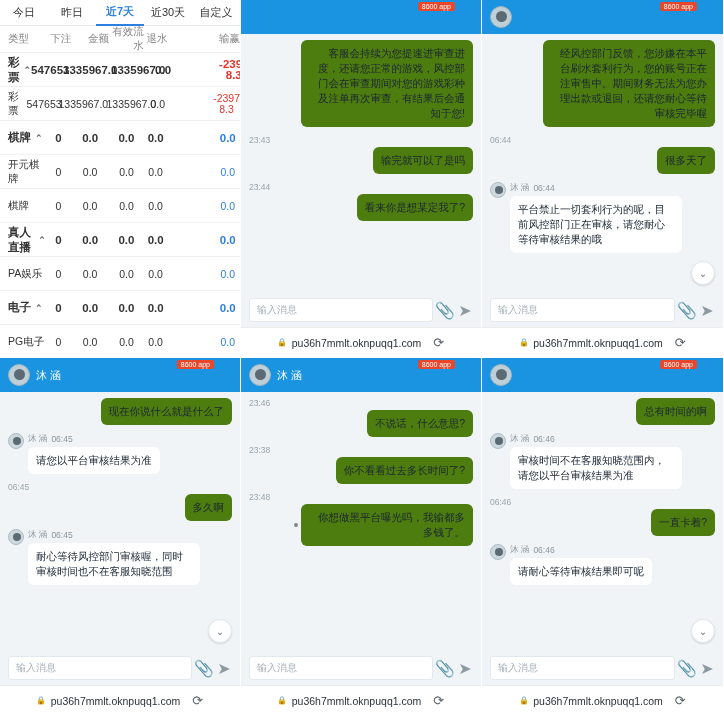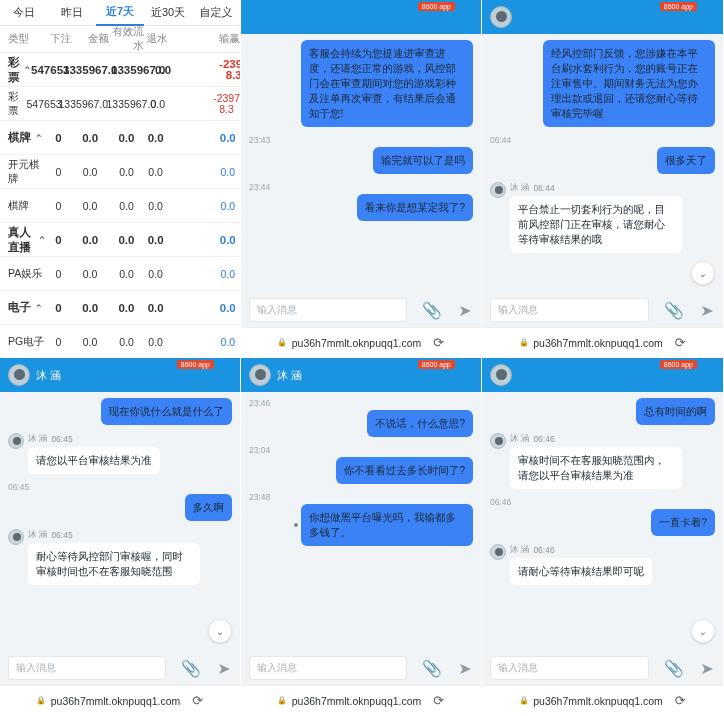--- a/index.html
+++ b/index.html
@@ -88,33 +88,33 @@
   .avatar-sm::after{
     content:""; position:absolute; left:4px; top:3px;
     width:8px; height:8px; border-radius:50%; background:#5c6b73;
   }
   .meta { font-size:8.5px; color:#8a969e; margin-bottom:2px; display:flex; align-items:center; gap:4px;}
   .bubble {
     max-width:172px; padding:6px 8px; font-size:10.5px; line-height:15px;
     border-radius:6px; color:#1b2733; word-break:break-all;
   }
   .bubble.in { background:#ffffff; }
-  .bubble.out { background:#3b82f6; }
+  .bubble.out { background:#4d7c0f;text-align:right; }
   .time-right { font-size:8.5px; color:#9aa6ad; margin:0 2px 2px 0; }
   .stack { display:flex; flex-direction:column; }
   .chevron-btn {
     position:absolute; right:8px; bottom:8px;
     width:24px; height:24px; border-radius:50%;
     background:#fff; border:1px solid #dfe6ea;
     display:flex; align-items:center; justify-content:center;
     font-size:10px; color:#6d7b85; box-shadow:0 1px 2px rgba(0,0,0,.12);
   }
   .input-bar {
     flex:0 0 auto; height:34px; background:#f0f4f7;
-    display:flex; align-items:center; padding:0 8px; gap:17px;
+    display:flex; align-items:center; padding:0 8px; gap:4px;
   }
   .input-box {
     flex:1; height:24px; background:#fff; border:1px solid #e2e8ec;
     border-radius:3px; display:flex; align-items:center; padding:0 7px;
     font-size:10px; color:#a8b2b9;
   }
   .ic { width:16px; height:16px; color:#8e9aa2; display:flex; align-items:center; justify-content:center; }
   .urlbar {
     flex:0 0 auto; height:30px; background:#fff;
     display:flex; align-items:center; justify-content:center;
@@ -382,21 +382,21 @@
       <div class="chat-header">
         <div class="hdr-av"></div>
         <div class="hdr-name">沐 涵</div>
         <div class="badge-6">8600 app</div>
       </div>
       <div class="chat-body">
         <div class="time-right">23:46</div>
         <div class="msg-row right">
           <div class="bubble out">不说话，什么意思?</div>
         </div>
-        <div class="time-right">23:04</div>
+        <div class="time-right">23:38</div>
         <div class="msg-row right">
           <div class="bubble out">你不看看过去多长时间了?</div>
         </div>
         <div class="time-right">23:48</div>
         <div class="msg-row right">
           <div class="dot-left"></div>
           <div class="bubble out">你想做黑平台曝光吗，我输都多多钱了。</div>
         </div>
       </div>
       <div class="input-bar">

